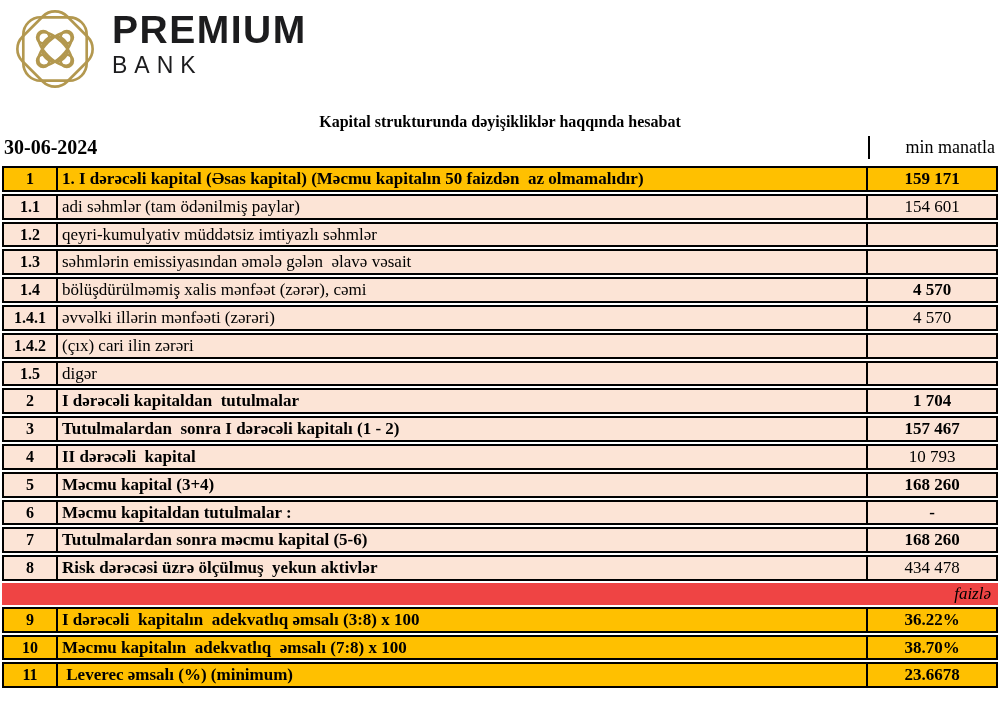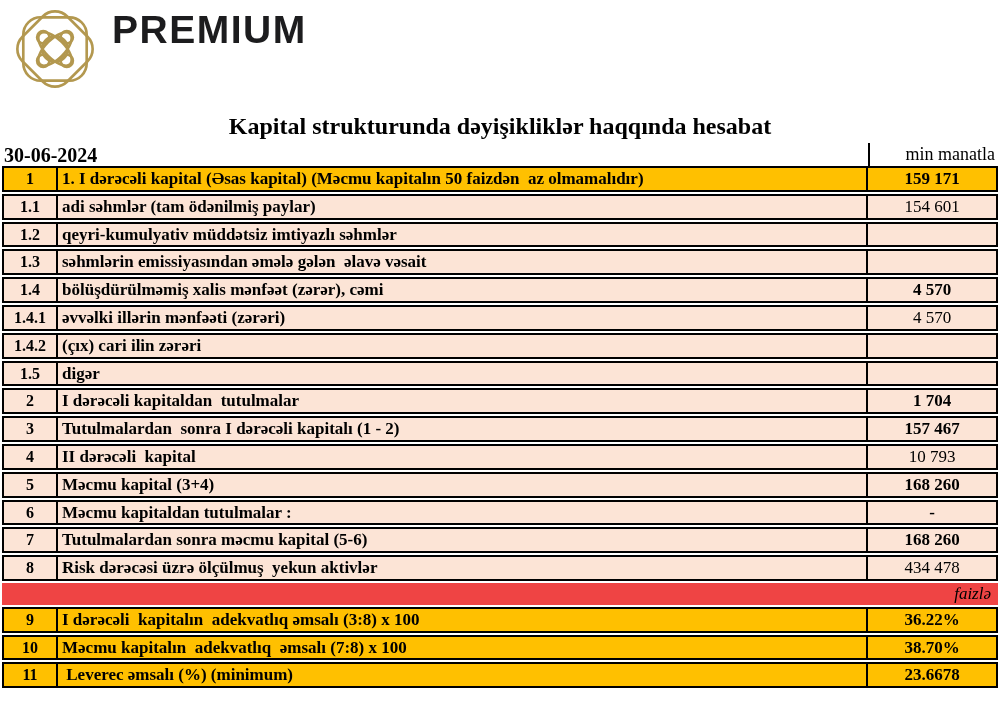--- a/index.html
+++ b/index.html
@@ -16,25 +16,25 @@
   .wordmark .main{
     font-size:39px;font-weight:bold;letter-spacing:1.5px;color:#1c1c1e;line-height:40px;
   }
   .wordmark .sub{
     font-size:23px;font-weight:400;letter-spacing:7px;color:#1c1c1e;line-height:26px;margin-top:2px;
   }
 
   
   .report-title{
     position:absolute;top:113px;left:0;width:100%;text-align:center;
-    font-size:24px;font-weight:bold;
+    font-size:16px;font-weight:bold;
   }
   .header-row{
     position:absolute;top:136px;left:2px;width:996px;height:30px;
-    display:flex;align-items:flex-end;
+    display:flex;align-items:flex-start;
   }
   .header-row .date{
     flex:1;font-size:20px;font-weight:bold;display:flex;align-items:flex-end;
     padding-left:2px;line-height:22px;
   }
   .header-row .unit{
     width:130px;border-left:2px solid #000;box-sizing:border-box;
     font-size:18px;font-weight:normal;display:flex;align-items:flex-end;justify-content:flex-end;
     padding:0 3px 1px 0;line-height:22px;
   }
@@ -46,21 +46,21 @@
   }
   td{
     height:21.8px;line-height:21.8px;font-size:17px;overflow:hidden;
     background:#FCE4D6;box-sizing:content-box;white-space:pre;
   }
   td.num{
     border:2px solid #000;text-align:center;font-weight:bold;font-size:16px;
     padding:0 1px;
   }
   td.label{
-    border:2px solid #000;border-left:none;text-align:left;padding:0 4px;font-weight:bold;
+    border:2px solid #000;border-left:none;text-align:left;padding:0 4px;
   }
   td.value{
     border:2px solid #000;border-left:none;text-align:center;padding:0 5px;
   }
   td.b{font-weight:bold;}
   tr.hl td{background:#FFC000;font-weight:bold;}
   td.spacer{
     border:none;background:#ef4444;text-align:right;font-style:italic;
     padding:0 7px;font-size:17px;margin-top:40px;
   }
@@ -79,20 +79,21 @@
         <ellipse cx="44" cy="44" rx="21" ry="9.5" transform="rotate(-45 44 44)"></ellipse>
         <circle cx="44" cy="44" r="12.5"></circle>
         <circle cx="32.5" cy="32.5" r="6"></circle>
         <circle cx="55.5" cy="32.5" r="6"></circle>
         <circle cx="32.5" cy="55.5" r="6"></circle>
         <circle cx="55.5" cy="55.5" r="6"></circle>
       </g>
     </svg>
     <div class="wordmark">
       <div class="main">PREMIUM</div>
+      <div class="sub">BANK</div>
     </div>
   </div>
 
   <div class="report-title">Kapital strukturunda dəyişikliklər haqqında hesabat</div>
 
   <div class="header-row">
     <div class="date">30-06-2024</div>
     <div class="unit">min manatla</div>
   </div>
 

